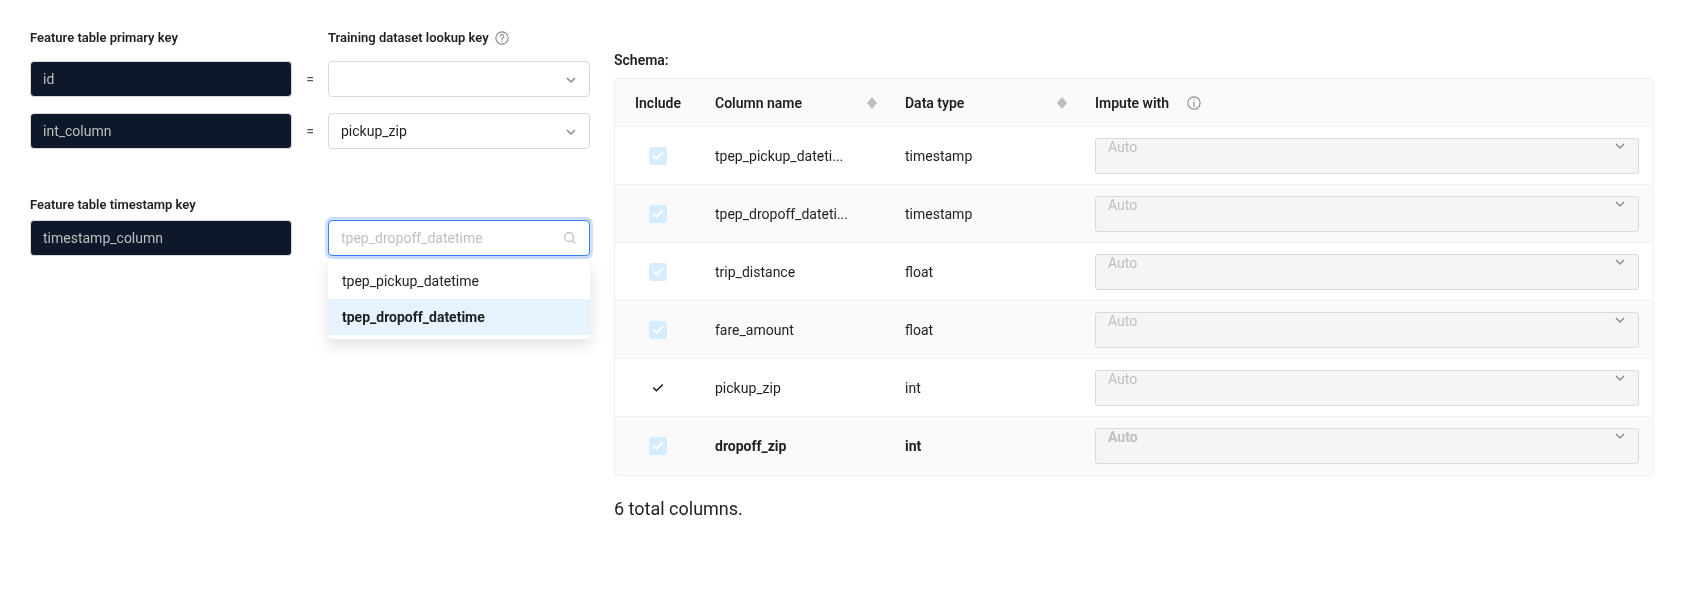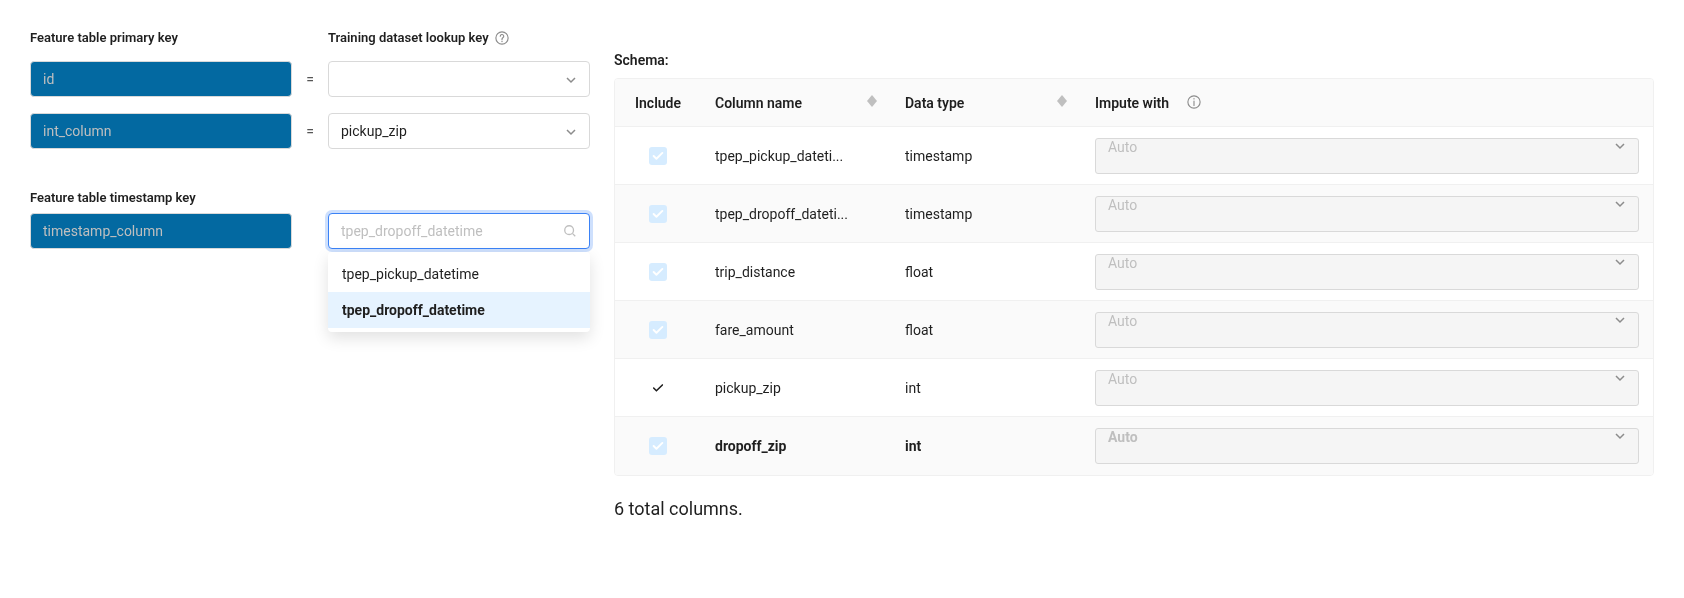--- a/index.html
+++ b/index.html
@@ -53,21 +53,21 @@
     height: 36px;
     border: 1px solid #d9d9d9;
     border-radius: 4px;
     padding: 0 12px;
     display: flex;
     align-items: center;
     background: #fff;
     font-size: 14px;
   }
   .input-box.disabled {
-    background: #0369a1;
+    background: #0f172a;
     color: #bfbfbf;
     cursor: not-allowed;
   }
   .select-box {
     justify-content: space-between;
     cursor: pointer;
     color: #1f1f1f;
   }
   .select-box.placeholder .select-value { color: #bfbfbf; }
   .select-value { flex: 1; overflow: hidden; text-overflow: ellipsis; white-space: nowrap; }
@@ -172,20 +172,21 @@
   .sort-carets {
     display: inline-flex;
     flex-direction: column;
     margin-left: auto;
     color: #bfbfbf;
     line-height: 6px;
   }
   .sort-carets svg { width: 10px; height: 6px; }
   .hdr-cell {
     display: flex;
+    align-items: center;
     justify-content: flex-start;
     gap: 18px;
     width: 100%;
   }
   .hdr-cell.spaced { justify-content: space-between; }
   .checkbox-sq {
     width: 18px;
     height: 18px;
     border-radius: 3px;
     display: flex;
@@ -261,21 +262,21 @@
           <span class="select-value"></span>
           <span class="chev-down">
             <svg viewBox="0 0 12 12" fill="none" stroke="currentColor" stroke-width="1.5">
                 <path d="M2 4l4 4 4-4"></path>
               </svg>
           </span>
         </div>
       </div>
     </div>
 
-    <div class="pair-row" style="margin-bottom:1px;border-radius:8px;">
+    <div class="pair-row" style="margin-bottom:8px;border-radius:8px;">
       <div class="kv-col">
         <div class="input-box disabled">
           <span>int_column</span>
         </div>
       </div>
       <div class="eq-col"><span>=</span></div>
       <div class="kv-col">
         <div class="select-box">
           <span class="select-value">pickup_zip</span>
           <span class="chev-down">

